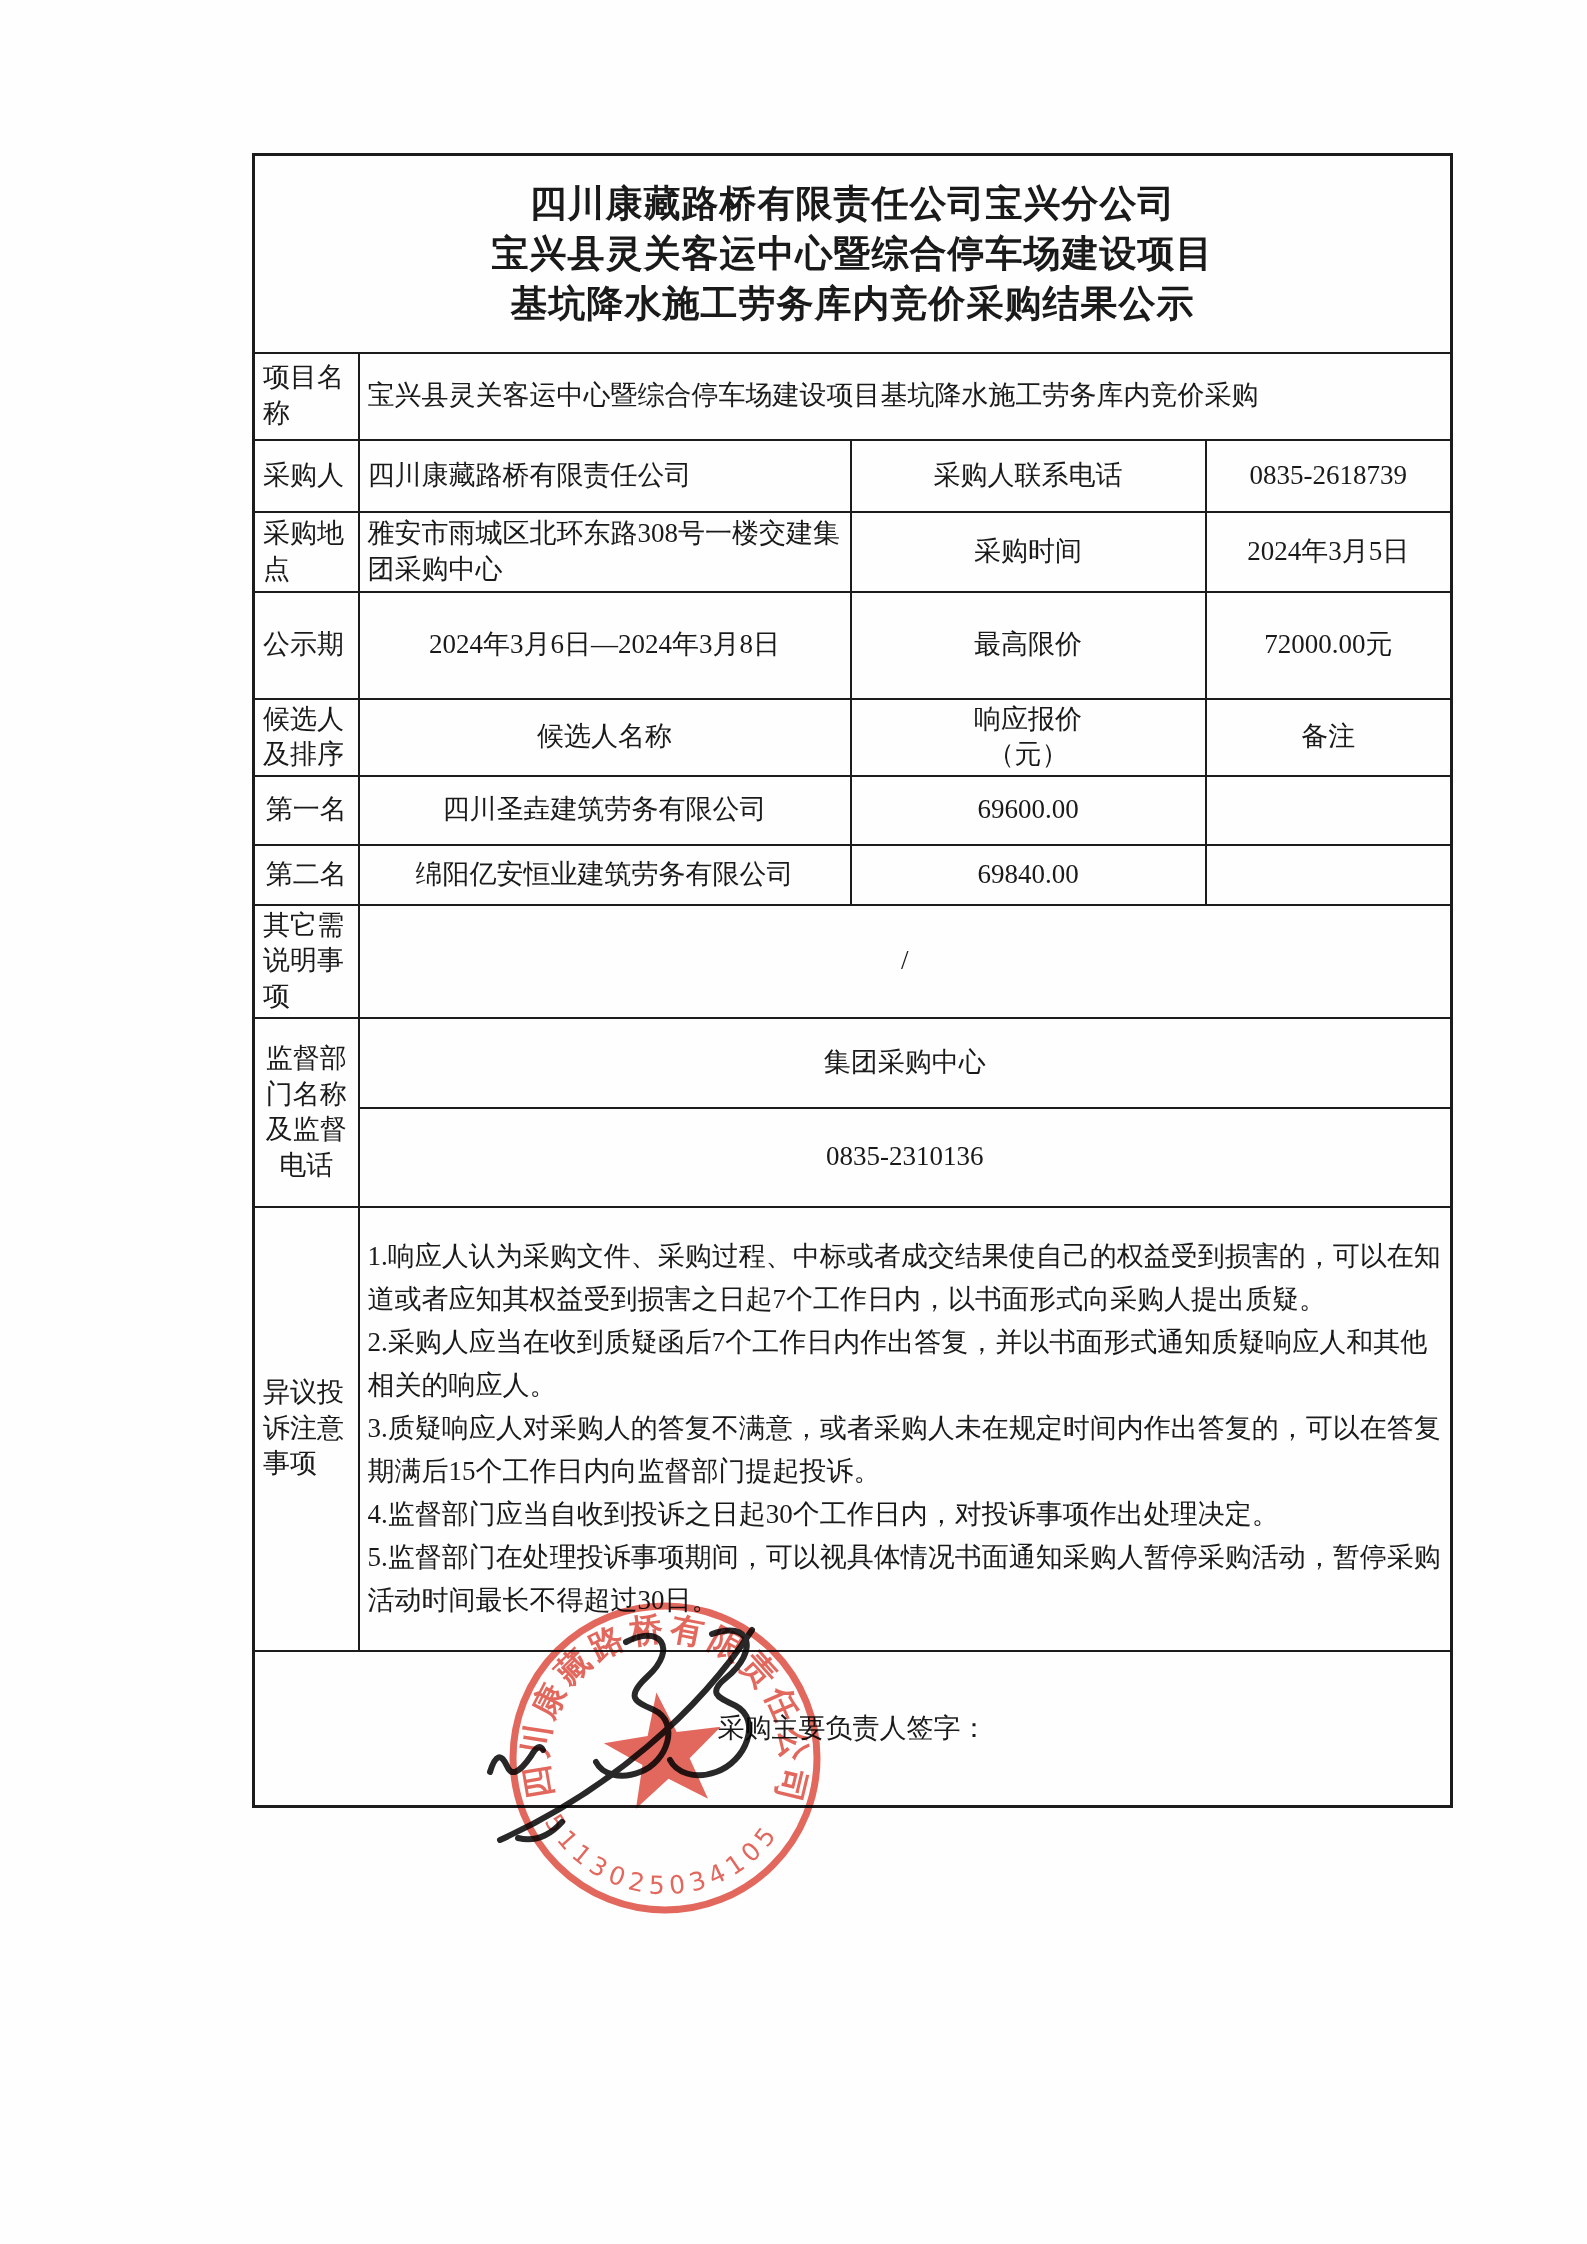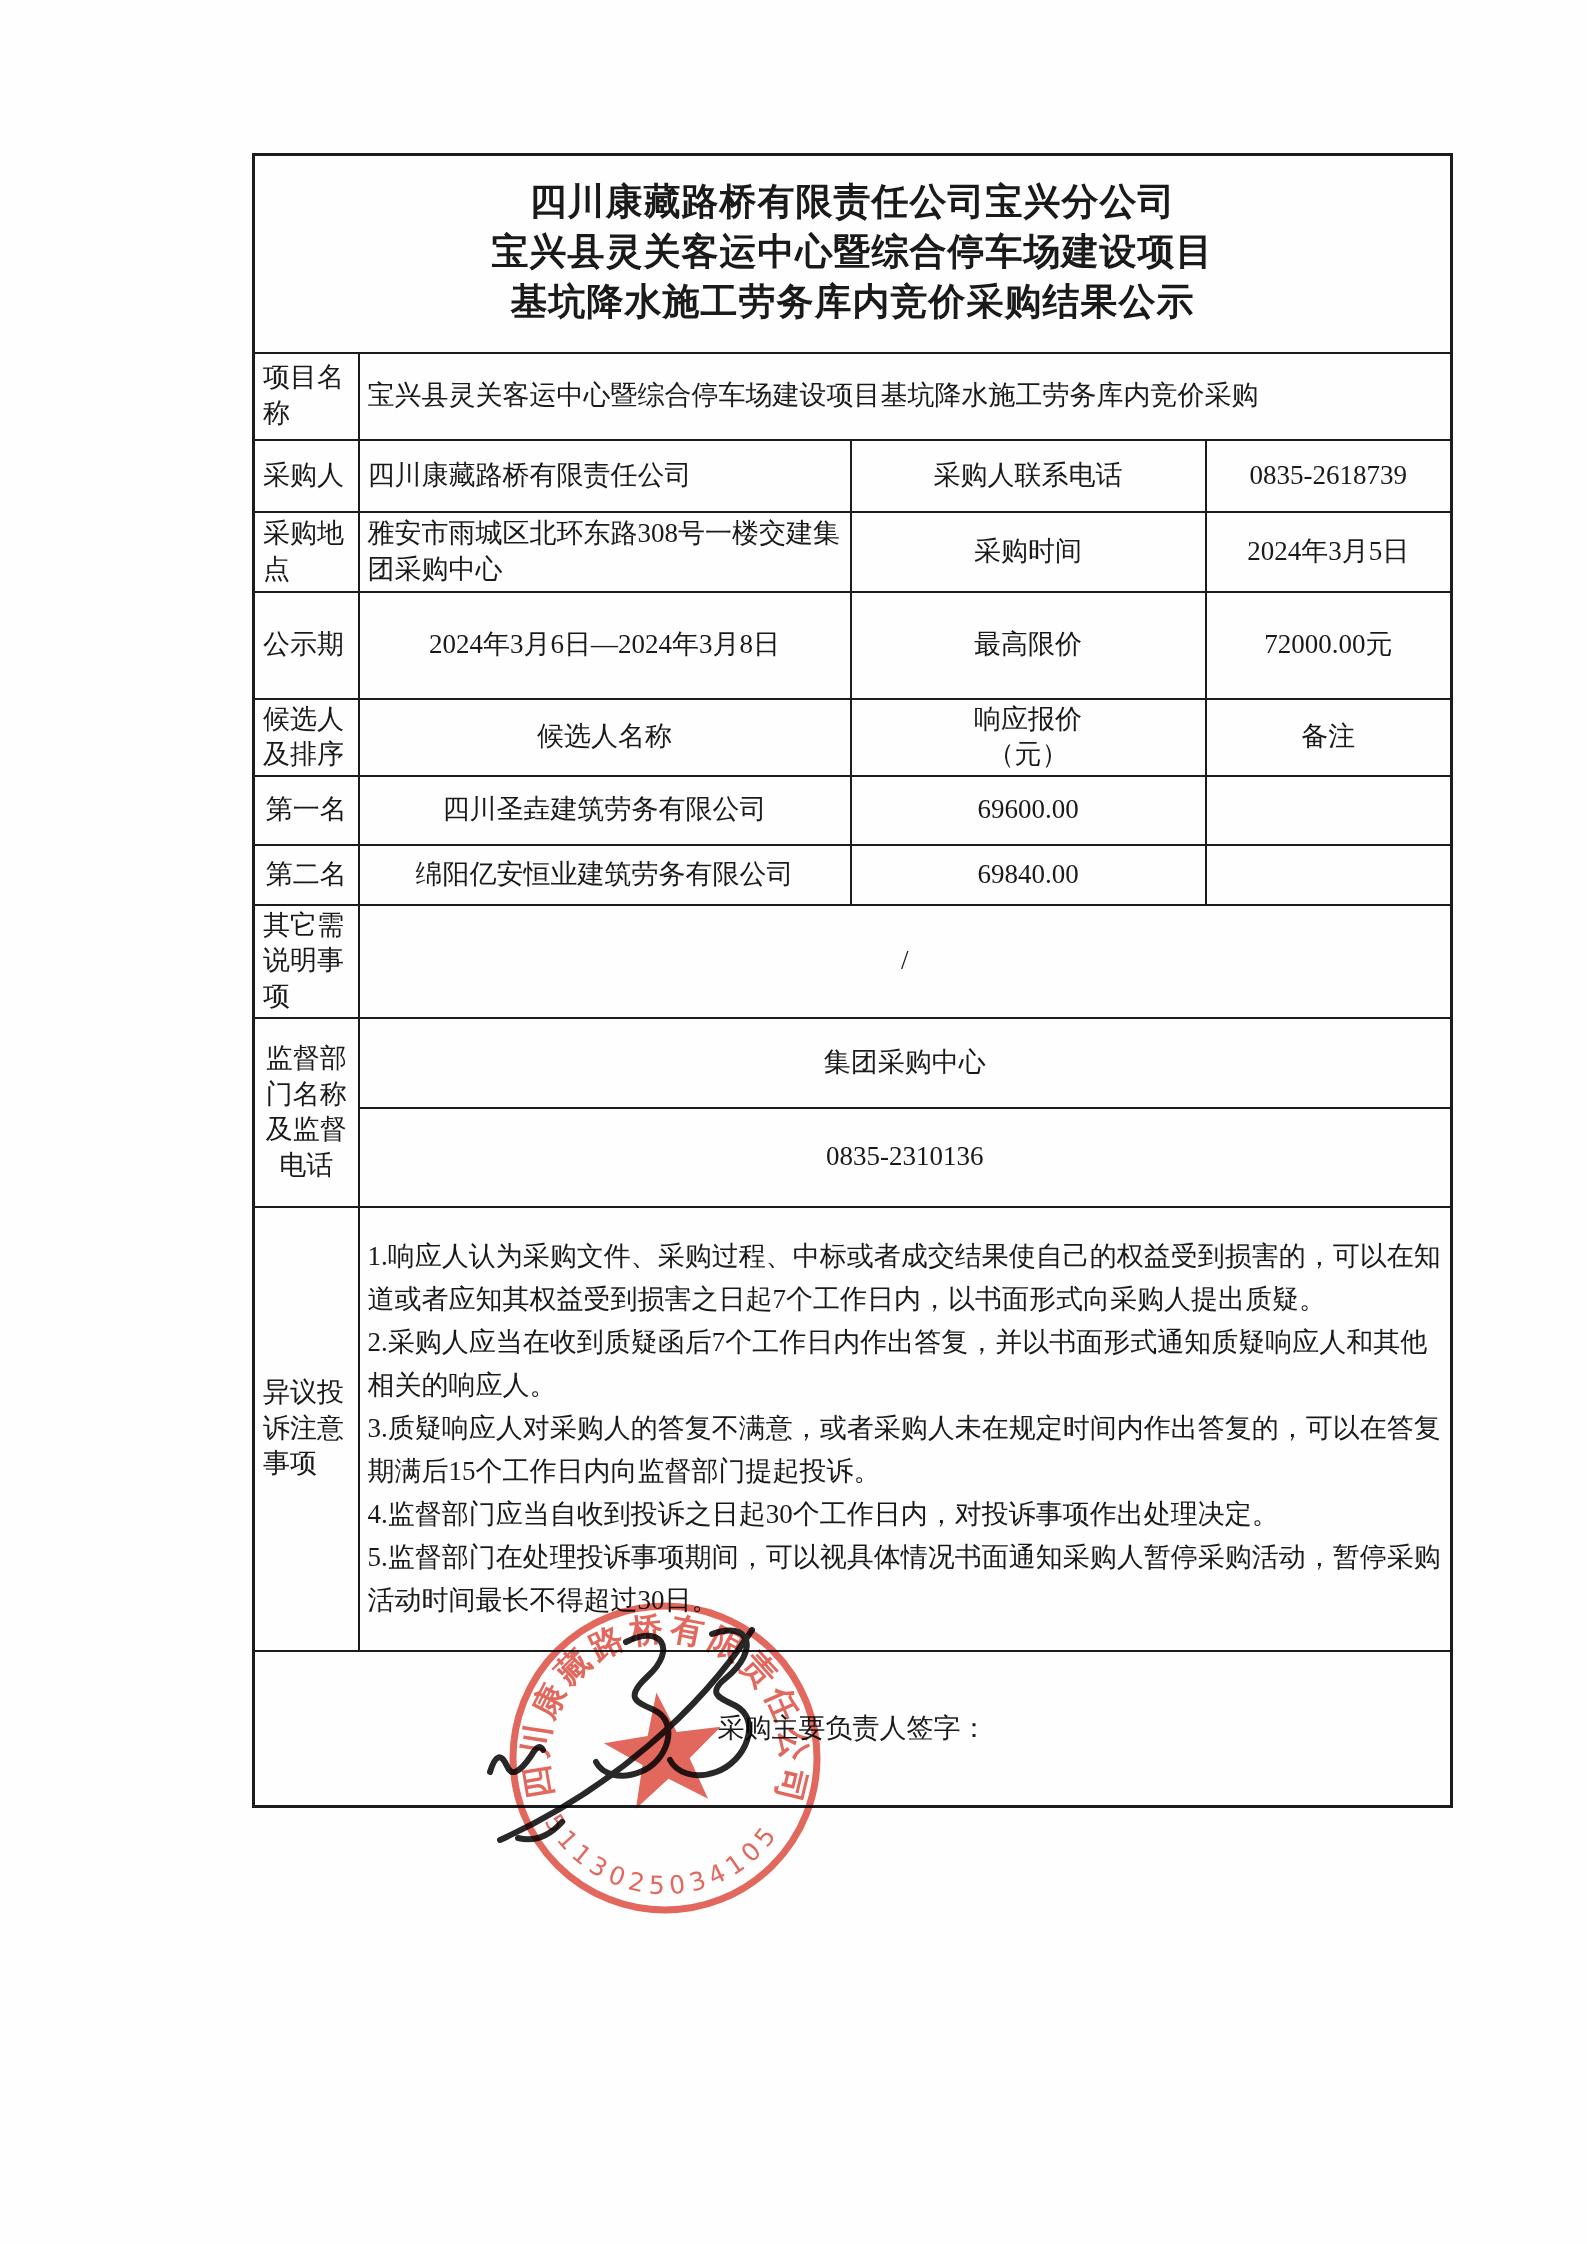--- a/index.html
+++ b/index.html
@@ -19,21 +19,21 @@
     font-size:27px;line-height:1.32;
     vertical-align:middle;padding:2px 8px;
     overflow:hidden;word-break:break-all;
   }
   td.lbl{text-align:left;padding-left:6px;padding-right:4px;}
   td.lblc{text-align:center;padding-left:2px;padding-right:2px;font-family:Liberation Serif, serif;}
   td.ctr{text-align:center;}
   td.lft{text-align:left;}
   .title-cell{text-align:center;vertical-align:middle;padding-top:16px;}
   .title-line{
-    font-family:Liberation Mono, monospace;
+    font-family:Liberation Serif, serif;
     font-weight:bold;font-size:37px;line-height:50px;letter-spacing:1px;
   }
   .price-label{text-align:center;line-height:1.35;}
   .objection-cell{vertical-align:middle;padding:10px 12px 10px 10px;}
   .objection-item{font-size:27px;line-height:43px;text-align:left;}
   .sig-cell{vertical-align:middle;text-align:center;padding-left:6px;font-size:28px;}
   .stamp-svg{position:absolute;left:495px;top:1588px;width:340px;height:340px;
     mix-blend-mode:multiply;opacity:.88;}
   .sign-svg{position:absolute;left:430px;top:1600px;width:420px;height:290px;
     mix-blend-mode:multiply;}

